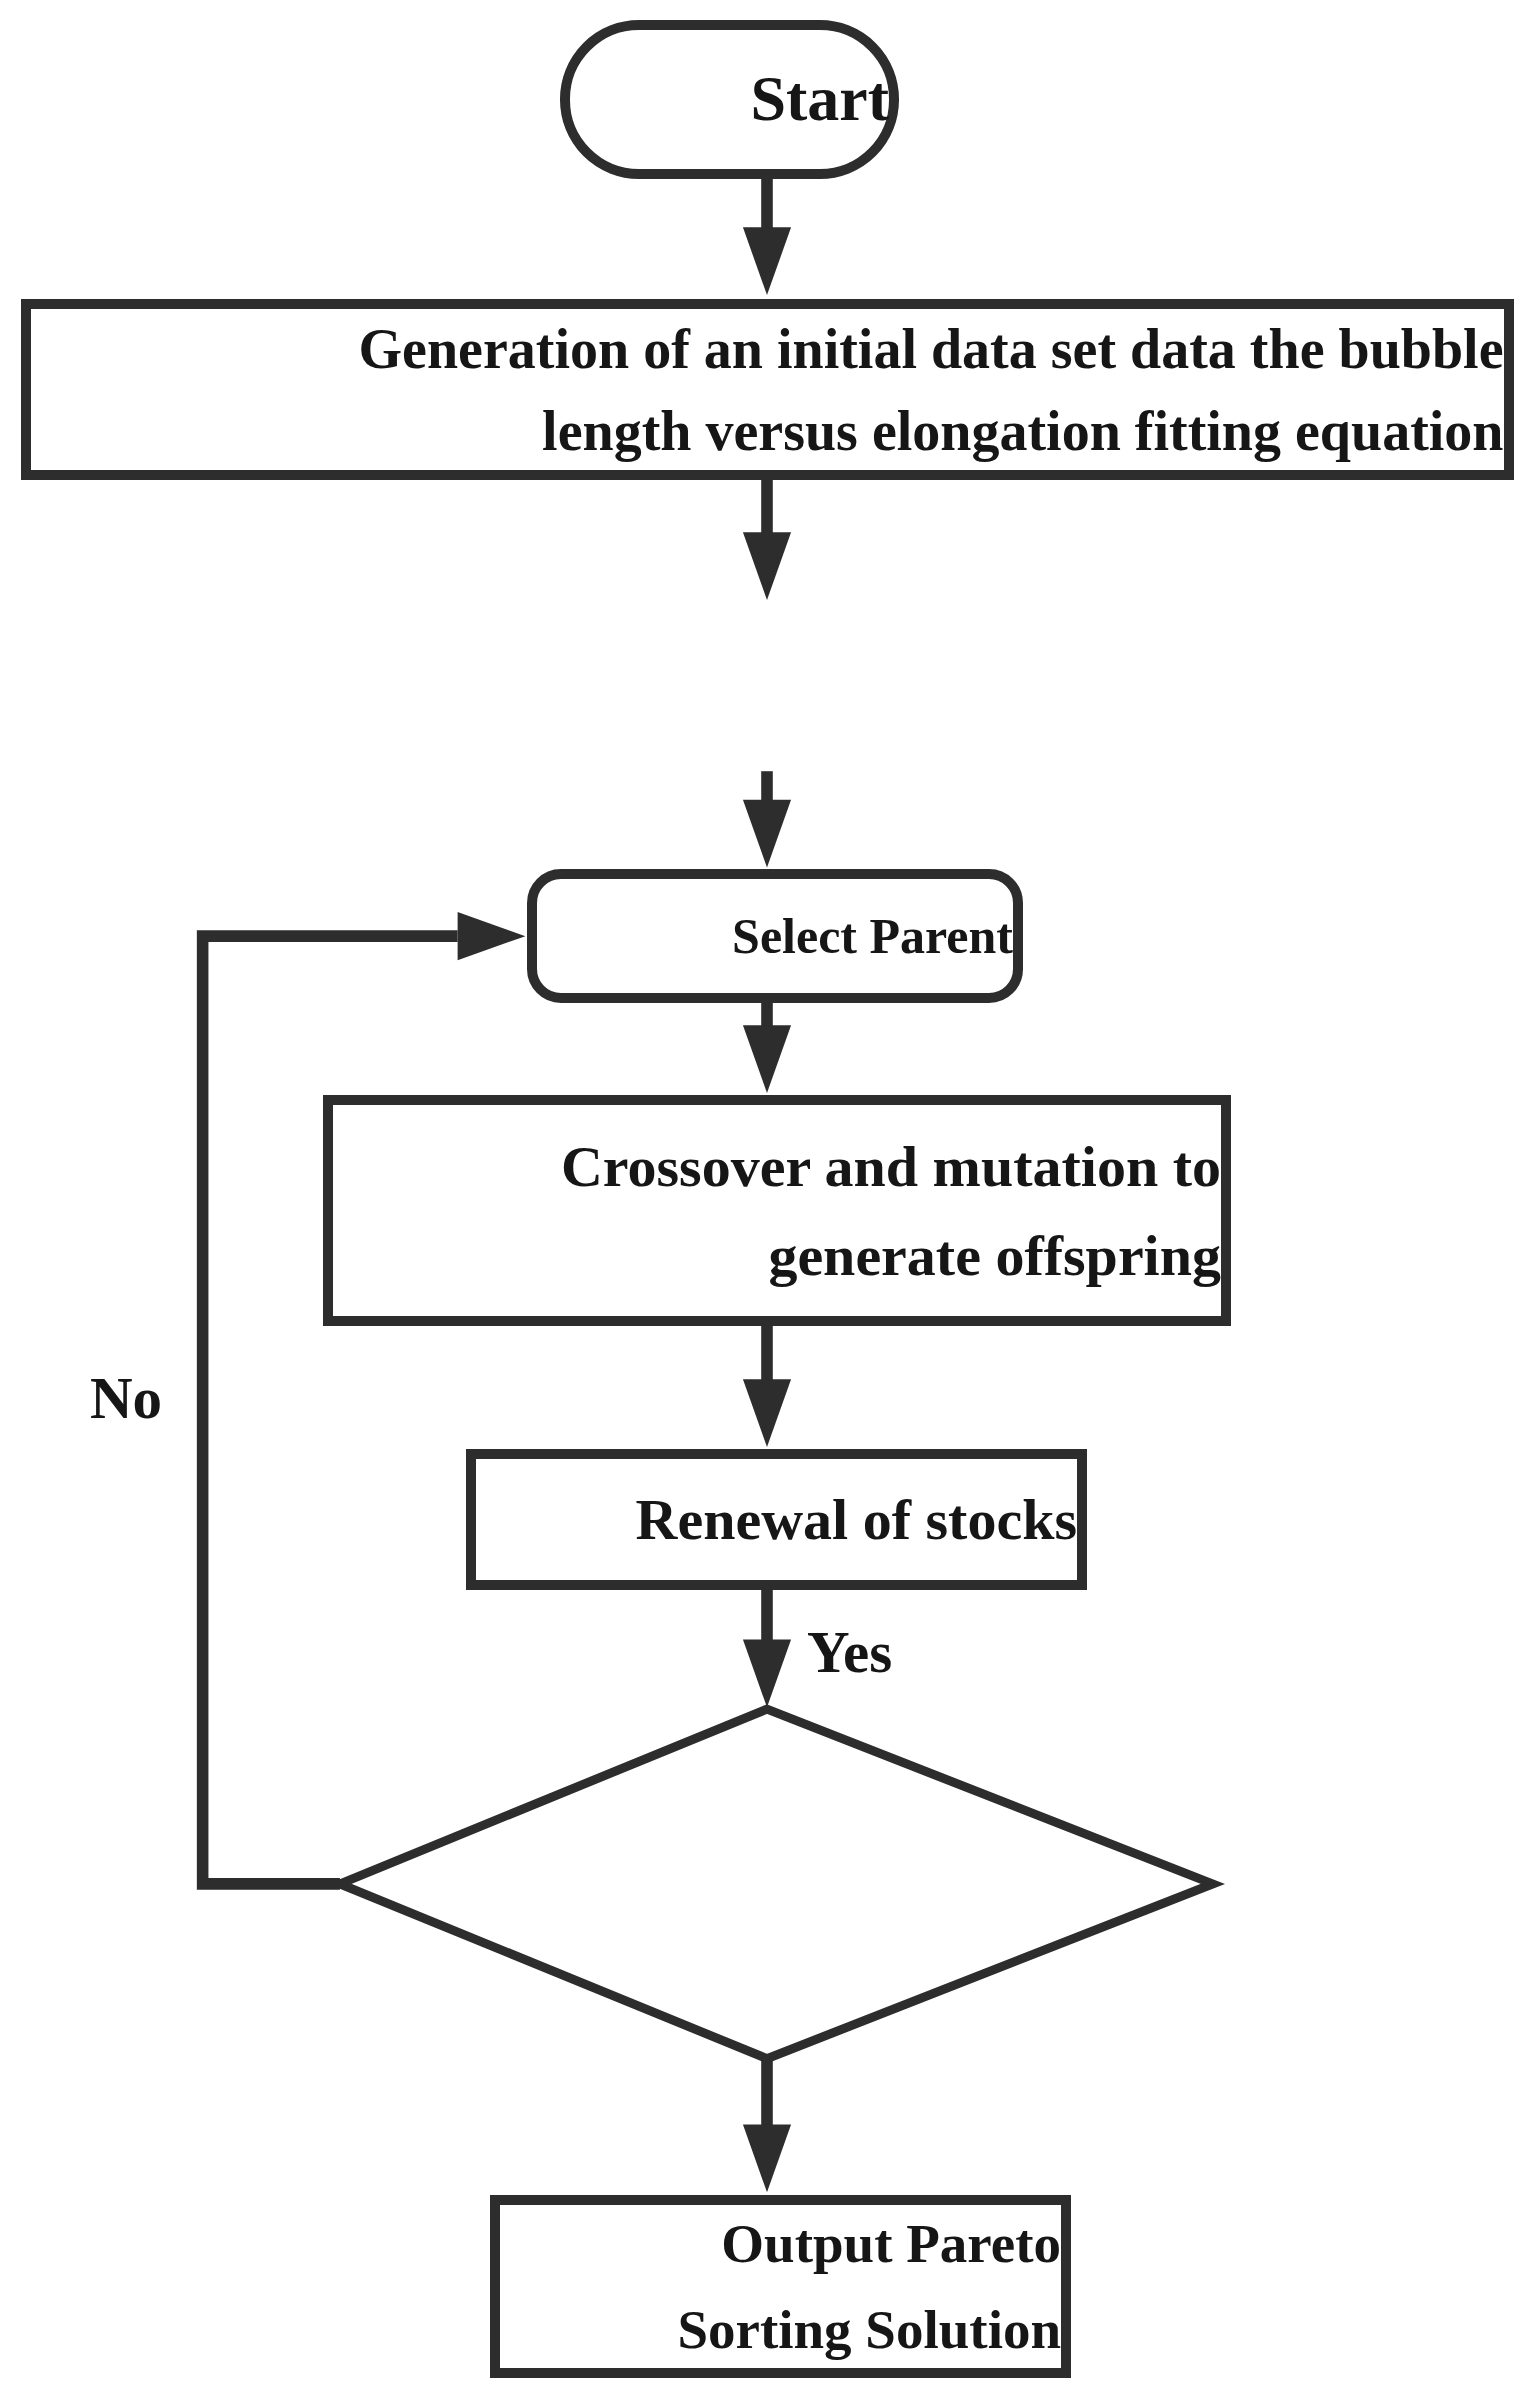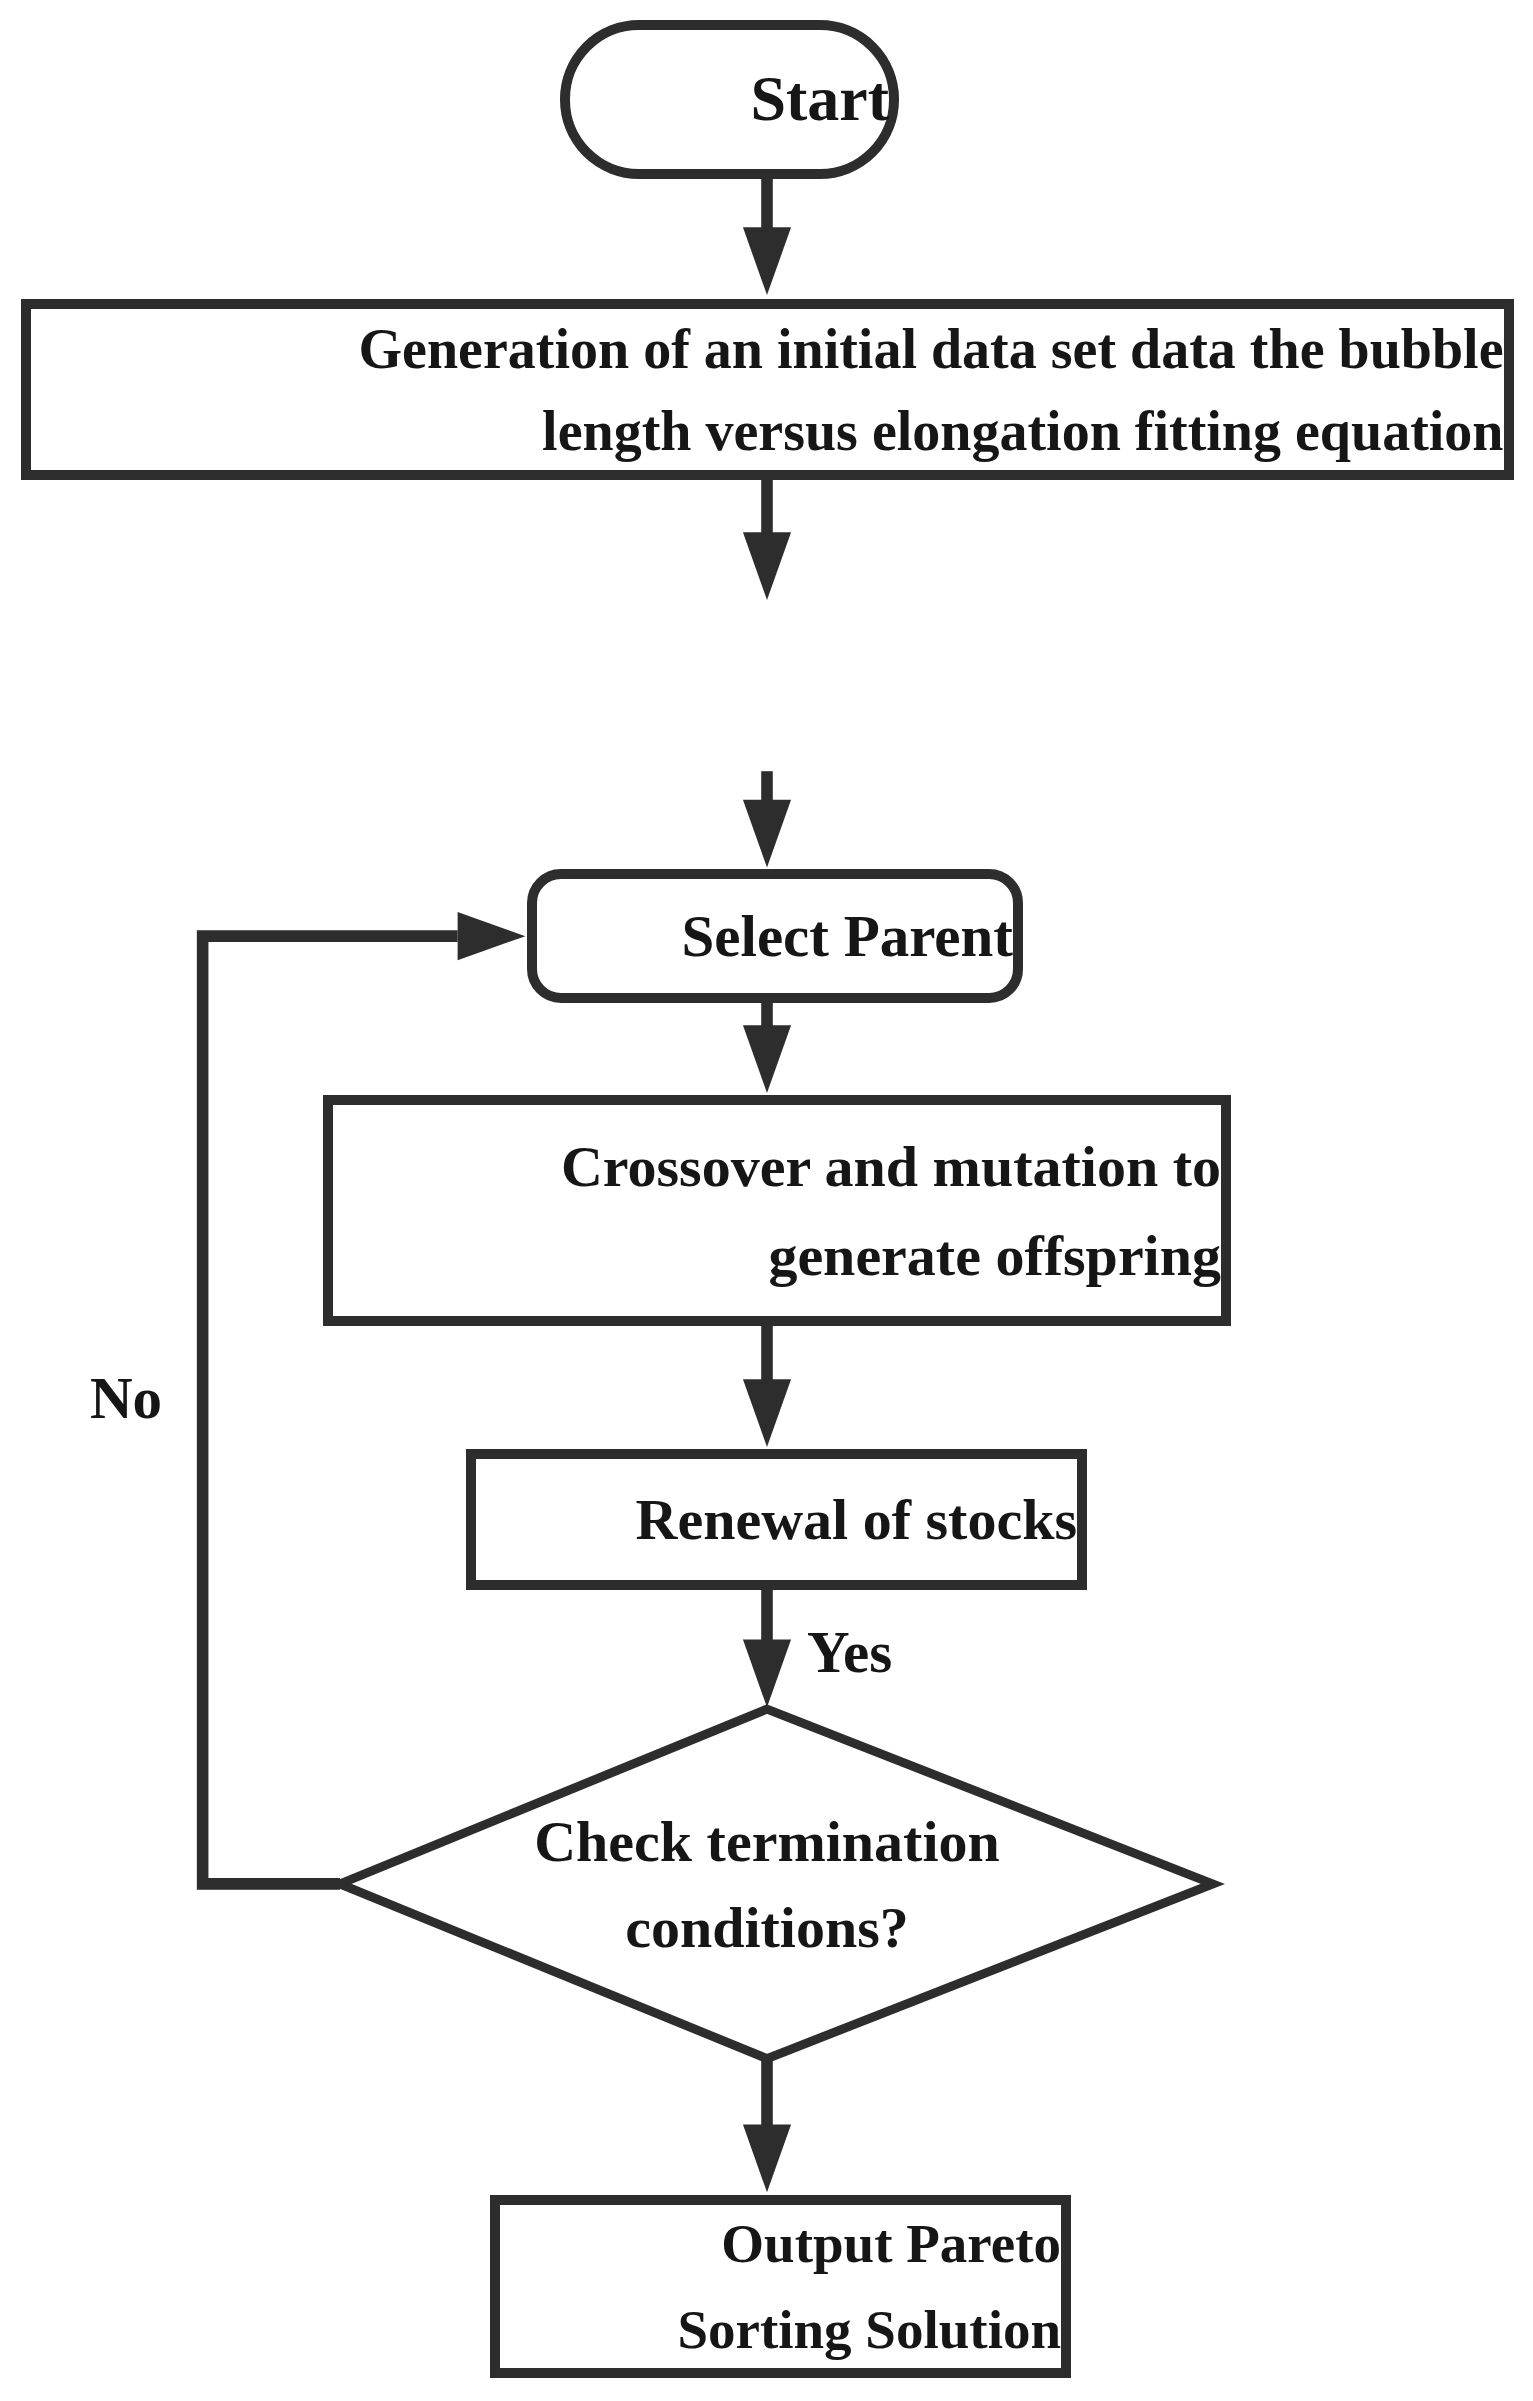--- a/index.html
+++ b/index.html
@@ -109,37 +109,33 @@
   <div class="node" style="left:560px; top:19.6px; width:339px; height:159px; border-radius:79px; border-width:10.7px; font-size:64px;">
     <span>Start</span>
   </div>
 
   <div class="node" style="left:20.5px; top:299px; width:1493px; height:181px; font-size:56px; line-height:82px;">
     <span>Generation of an initial data set data the bubble</span>
     <span>length versus elongation fitting equation</span>
   </div>
 
 
-  <div class="node" style="left:527px; top:869px; width:496px; height:134px; border-radius:34px; font-size:59px;">
+  <div class="node" style="left:527px; top:869px; width:496px; height:134px; border-radius:34px; font-size:50px;">
     <span>Select Parent</span>
   </div>
 
   <div class="node" style="left:323px; top:1095px; width:908px; height:231px; font-size:58px; line-height:89px;">
     <span>Crossover and mutation to</span>
     <span>generate offspring</span>
   </div>
 
   <div class="node" style="left:466px; top:1449px; width:621px; height:141px; font-size:58px;">
     <span>Renewal of stocks</span>
   </div>
 
-  <div class="plain" style="left:477px; top:1798px; width:580px; height:173px; font-size:58px; line-height:86px;">
-    <span>Check termination</span>
-    <span>conditions?</span>
-  </div>
 
   <div class="node" style="left:490px; top:2195px; width:581px; height:183px; font-size:55px; line-height:86px;">
     <span>Output Pareto</span>
     <span>Sorting Solution</span>
   </div>
 
   <div class="edge-label" style="left:807px; top:1618px; font-size:59px;">Yes</div>
   <div class="edge-label" style="left:90px; top:1364px; font-size:59px;text-align:right;">No</div>
 
 </div>

